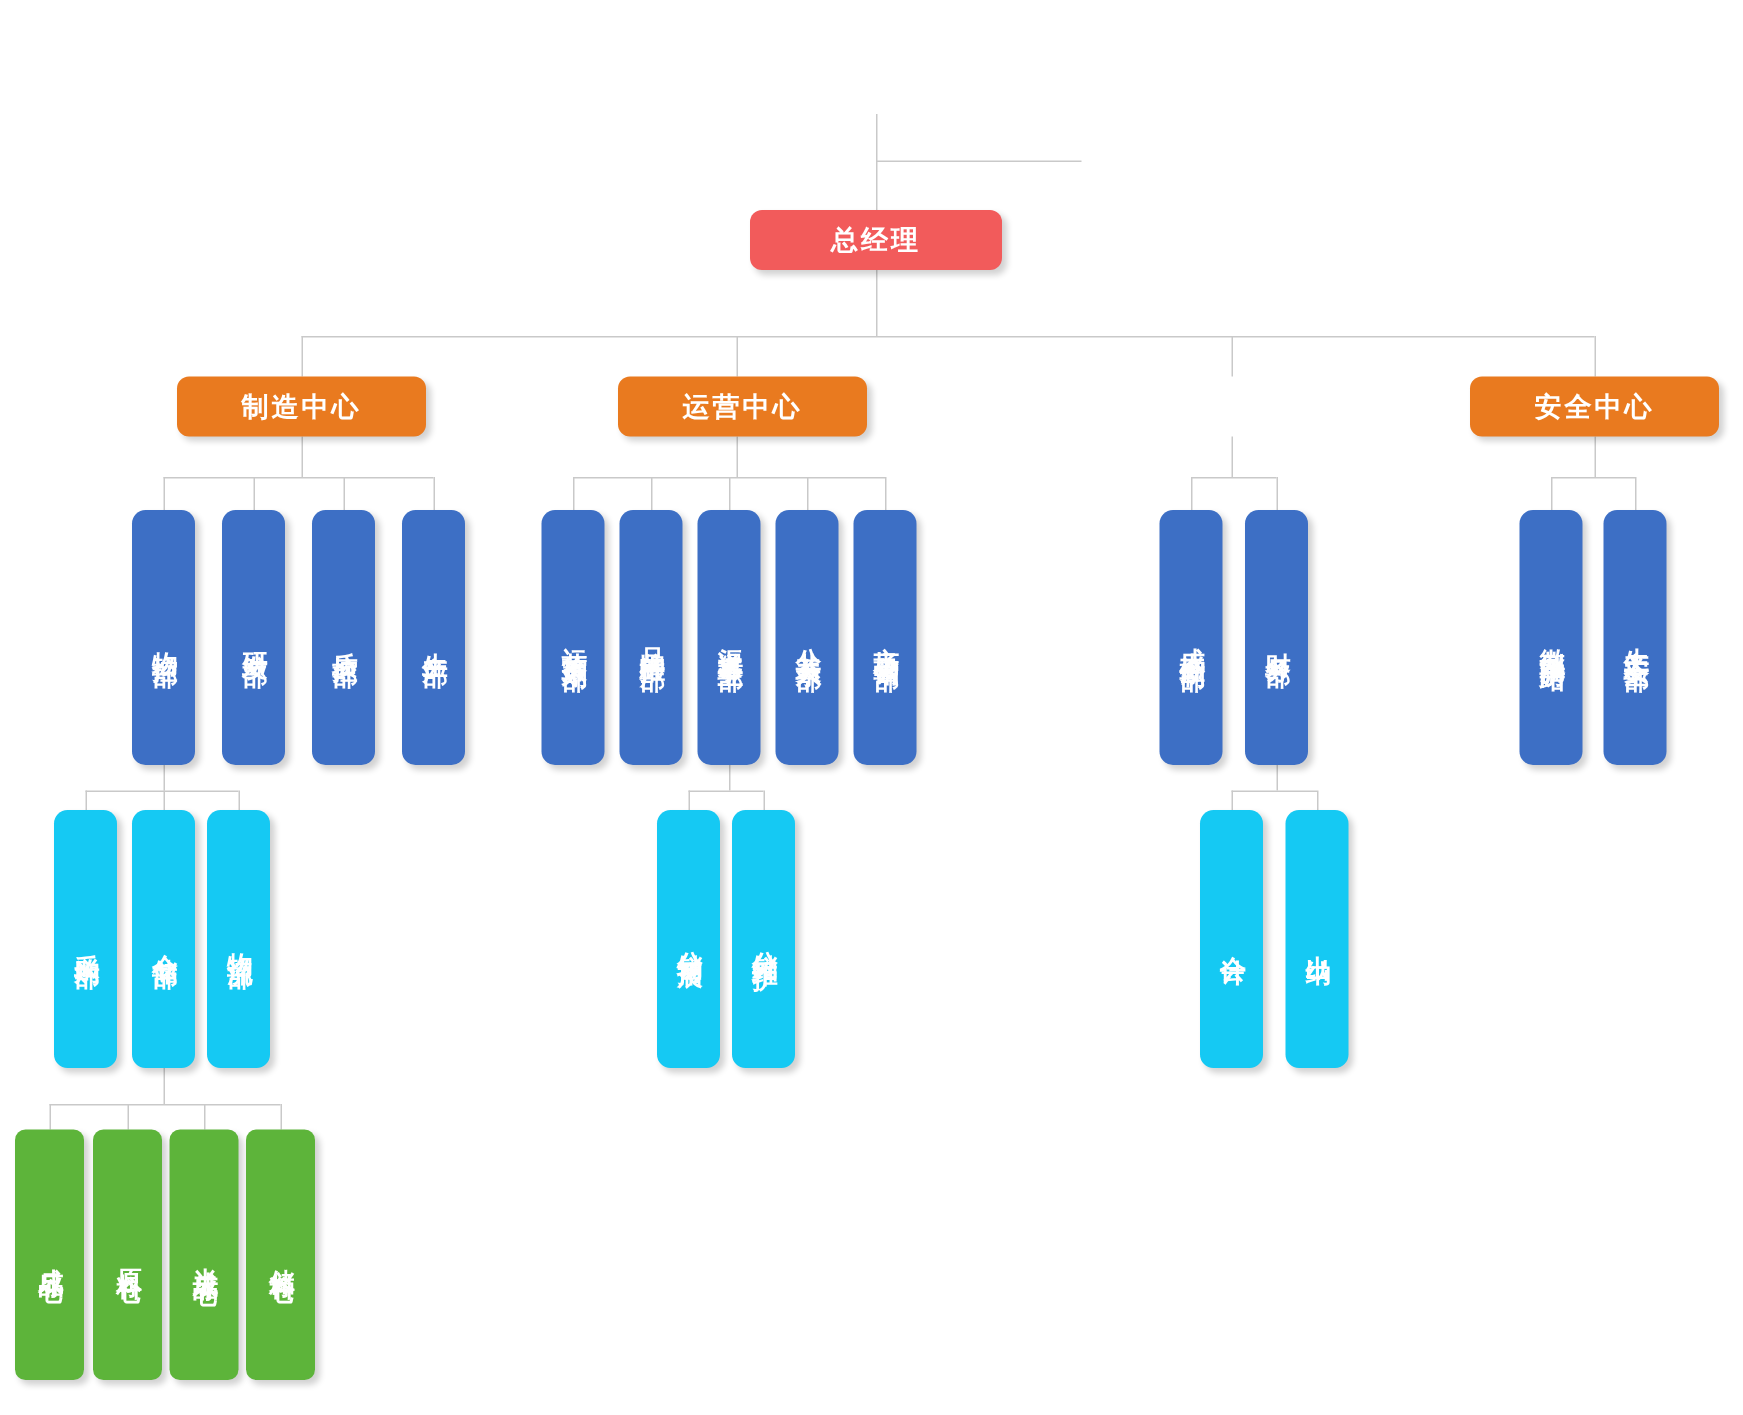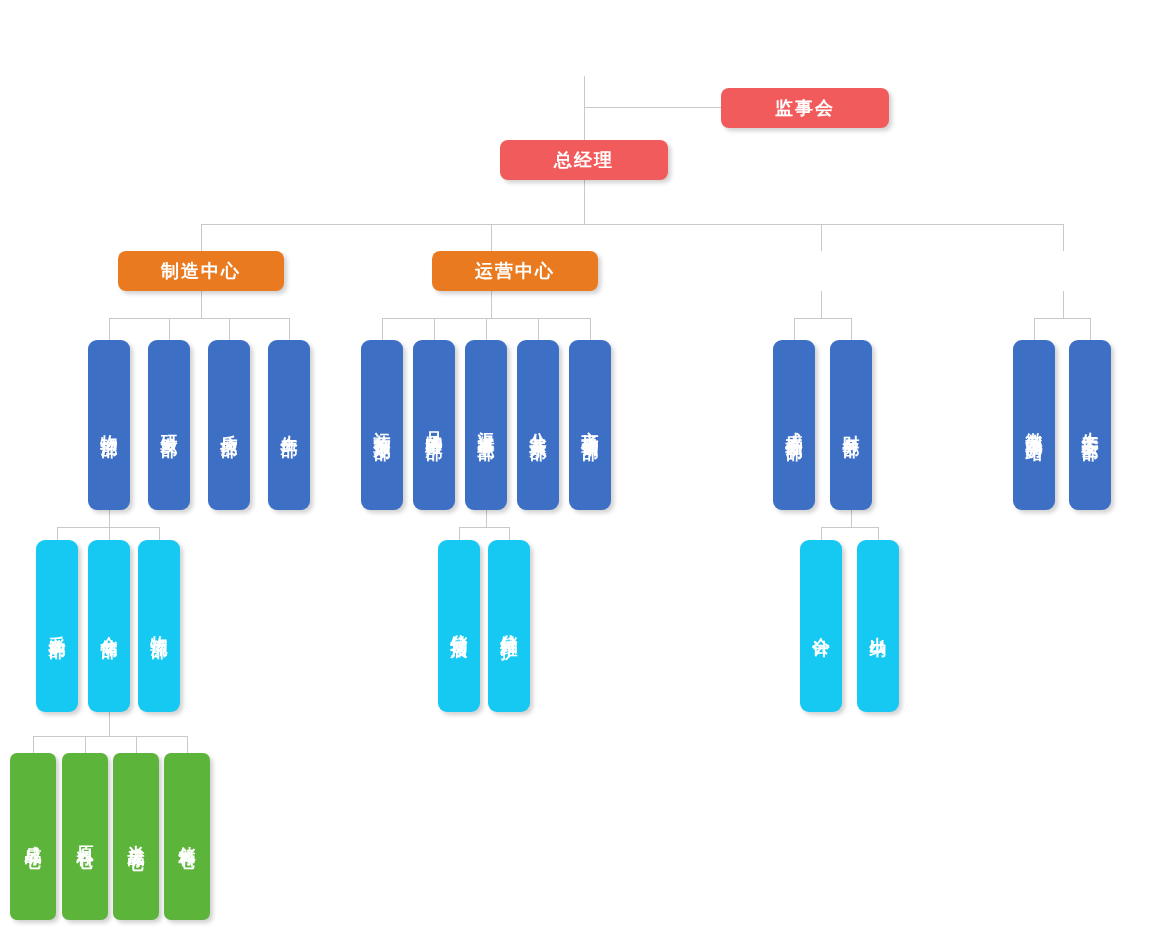--- a/index.html
+++ b/index.html
@@ -107,32 +107,32 @@
   <div class="line v" style="left:821px;top:527px;height:13px"></div>
   <div class="line v" style="left:878px;top:527px;height:13px"></div>
 
   <div class="line v" style="left:109px;top:712px;height:24px"></div>
   <div class="line h" style="left:33px;top:736px;width:154px"></div>
   <div class="line v" style="left:33px;top:736px;height:17px"></div>
   <div class="line v" style="left:85px;top:736px;height:17px"></div>
   <div class="line v" style="left:136px;top:736px;height:17px"></div>
   <div class="line v" style="left:187px;top:736px;height:17px"></div>
 
-  <div class="node red hbox" style="left:721px;top:88px">
-    <span>监事会</span>
-  </div>
   <div class="node red hbox" style="left:500px;top:140px">
     <span>总经理</span>
   </div>
 
   <div class="node orange hbox" style="left:118px;top:251px">
     <span>制造中心</span>
   </div>
-  <div class="node orange hbox" style="left:432px;top:251px">
+  <div class="node orange hbox" style="left:412px;top:251px">
     <span>运营中心</span>
+  </div>
+  <div class="node orange hbox" style="left:980px;top:251px">
+    <span>安全中心</span>
   </div>
 
   <div class="node blue vbox" style="left:88px">
     <span class="vtext">物控部</span>
   </div>
   <div class="node blue vbox" style="left:148px">
     <span class="vtext">研发部</span>
   </div>
   <div class="node blue vbox" style="left:208px">
     <span class="vtext">质控部</span>

